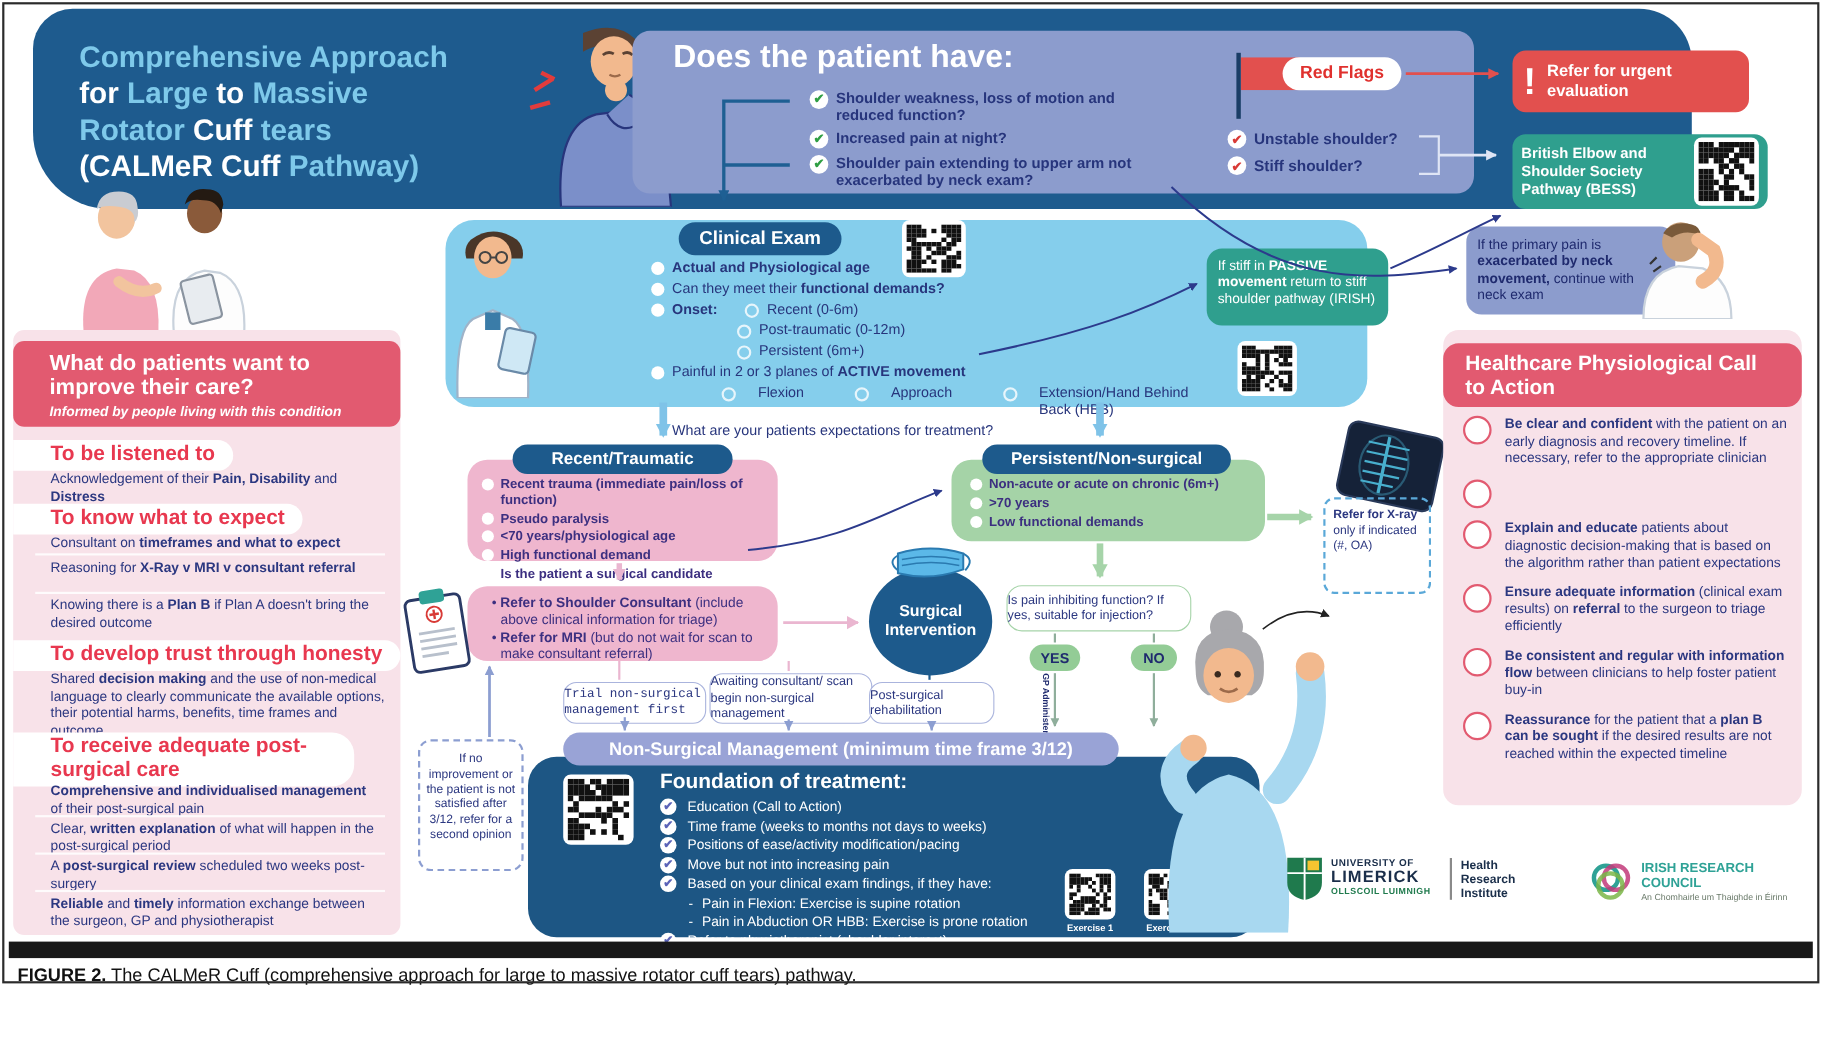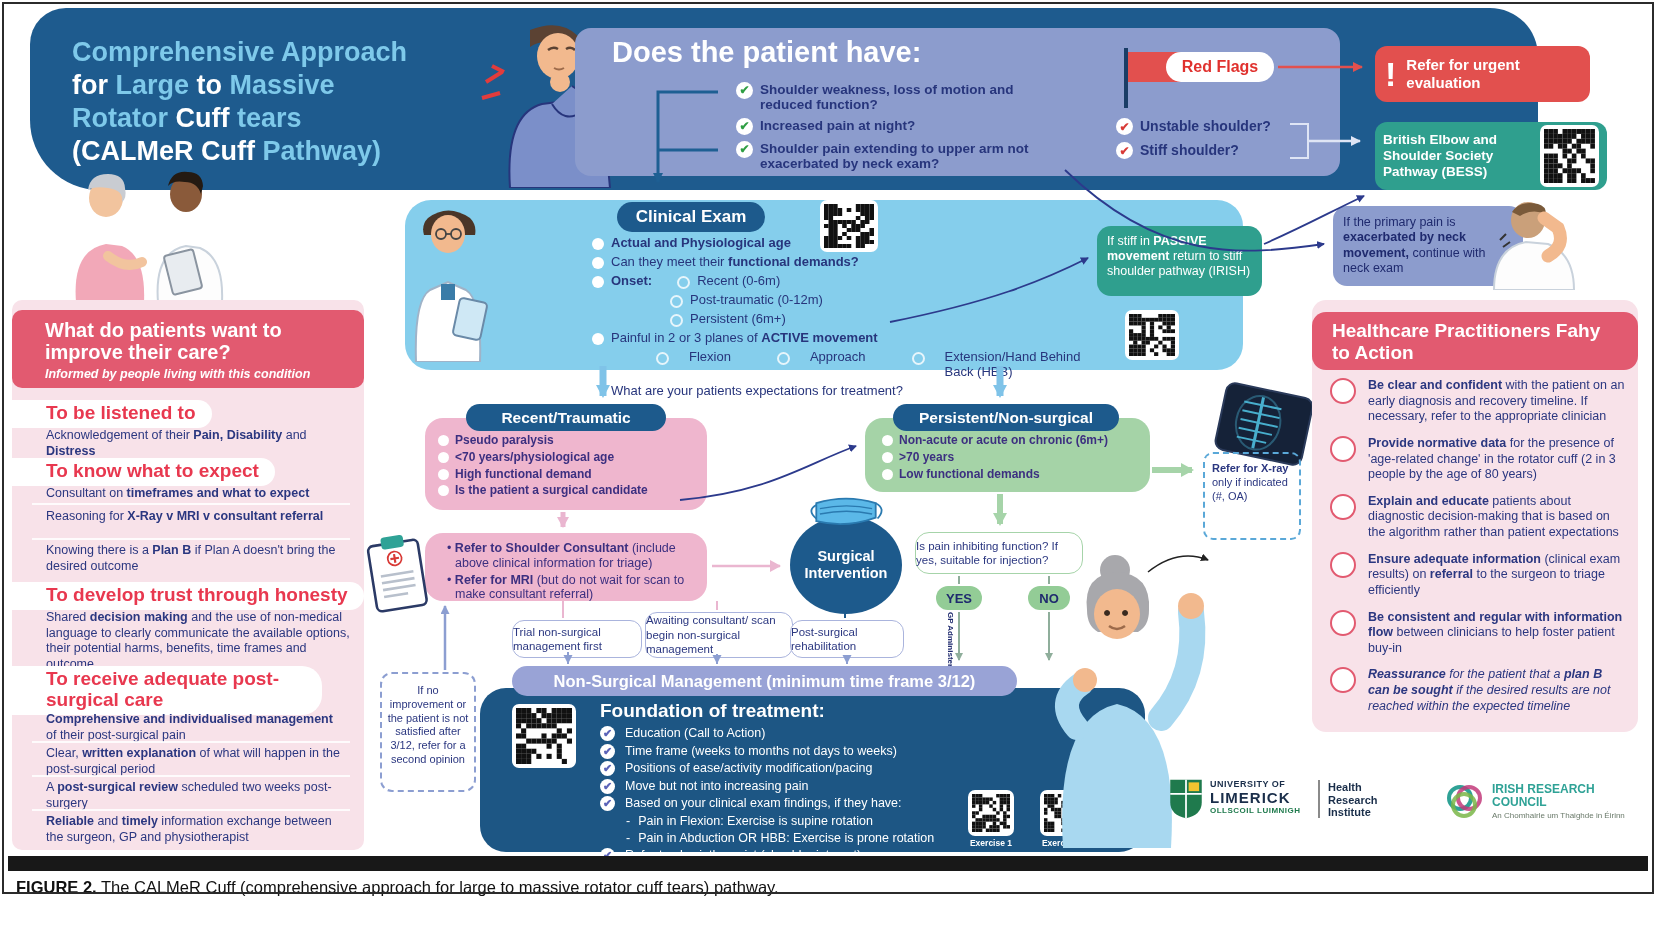--- a/index.html
+++ b/index.html
@@ -453,20 +453,24 @@
   <div class="abs psep" style="left:32px;top:775px;width:318px;"></div>
   <div class="abs pitem" style="left:46px;top:780px;width:300px;"><span>A </span><span class="b">post-surgical review</span><span> scheduled two weeks post-surgery</span></div>
   <div class="abs psep" style="left:32px;top:809px;width:318px;"></div>
   <div class="abs pitem" style="left:46px;top:814px;width:300px;"><span class="b">Reliable</span><span> and </span><span class="b">timely</span><span> information exchange between the surgeon, GP and physiotherapist</span></div>
 
   <div class="abs" style="left:425px;top:418px;width:282px;height:92px;background:#efb6ce;border-radius:18px;"></div>
   <div class="abs pill" style="left:466px;top:404px;width:200px;height:27px;font-size:15.5px;border-radius:14px;">Recent/Traumatic</div>
   <div class="abs boxitems" style="left:438px;top:434px;width:264px;">
     <div class="row" style="gap:6px;">
         <span class="dot" style="width:11px;height:11px;margin-top:1px;"></span>
+        <span>Recent trauma (immediate pain/loss of function)</span>
+      </div>
+    <div class="row" style="gap:6px;">
+        <span class="dot" style="width:11px;height:11px;margin-top:1px;"></span>
         <span>Pseudo paralysis</span>
       </div>
     <div class="row" style="gap:6px;">
         <span class="dot" style="width:11px;height:11px;margin-top:1px;"></span>
         <span>&lt;70 years/physiological age</span>
       </div>
     <div class="row" style="gap:6px;">
         <span class="dot" style="width:11px;height:11px;margin-top:1px;"></span>
         <span>High functional demand</span>
       </div>
@@ -526,21 +530,21 @@
     <path d="M12 8 q33-10 66 0 v16 q-33 12-66 4 z" fill="#5bb8e8" stroke="#2a7ab0" stroke-width="2"></path>
     <path d="M16 14 q30-6 58 0 M16 20 q30-6 58 0" stroke="#2a7ab0" fill="none" stroke-width="1.5"></path>
     <path d="M12 10 q-11 6 0 15 M78 8 q12 6 2 17" stroke="#2a7ab0" fill="none" stroke-width="2"></path>
   </svg>
 
   <div class="abs whitebox" style="left:915px;top:532px;width:168px;height:42px;border-color:#a6d4a9;border-radius:14px;">Is pain inhibiting function? If yes, suitable for injection?</div>
   <div class="abs" style="left:936px;top:586px;width:46px;height:24px;background:#93cc96;border-radius:12px;color:#1f2a6e;font-weight:800;font-size:13px;display:flex;align-items:center;justify-content:center;">YES</div>
   <div class="abs" style="left:1028px;top:586px;width:42px;height:24px;background:#93cc96;border-radius:12px;color:#1f2a6e;font-weight:800;font-size:13px;display:flex;align-items:center;justify-content:center;">NO</div>
   <div class="abs" style="left:946px;top:612px;writing-mode:vertical-rl;font-size:8px;font-weight:700;color:#1f2a6e;">GP Administered</div>
 
-  <div class="abs whitebox" style="left:512px;top:620px;width:130px;height:38px;">Trial non-surgical management first</div>
+  <div class="abs whitebox" style="left:512px;top:620px;width:130px;height:38px;font-family:Liberation Mono, monospace;">Trial non-surgical management first</div>
   <div class="abs whitebox" style="left:645px;top:612px;width:148px;height:46px;">Awaiting consultant/ scan begin non-surgical management</div>
   <div class="abs whitebox" style="left:790px;top:620px;width:114px;height:38px;">Post-surgical rehabilitation</div>
   <div class="abs" style="left:380px;top:672px;width:96px;height:120px;border:2px dashed #8c9ed1;border-radius:12px;color:#2b3780;font-size:11px;line-height:1.25;text-align:center;padding:10px 5px;">If no improvement or the patient is not satisfied after 3/12, refer for a second opinion</div>
 
   <div class="abs" style="left:480px;top:688px;width:665px;height:164px;background:#1d5684;border-radius:26px;"></div>
   <div class="abs" style="left:512px;top:666px;width:505px;height:30px;background:#99a3d6;border-radius:15px;color:#fff;font-weight:800;font-size:16.5px;display:flex;align-items:center;justify-content:center;">Non-Surgical Management (minimum time frame 3/12)</div>
   <div class="abs qr" style="left:512px;top:704px;width:64px;height:64px;">
       <svg viewBox="0 0 11 11" preserveAspectRatio="none">
         <rect x="0" y="0" width="1" height="1"></rect>
         <rect x="1" y="0" width="1" height="1"></rect>
@@ -815,43 +819,42 @@
     <path d="M92 62 a3 3 0 1 0 .1 0 M110 62 a3 3 0 1 0 .1 0" fill="#3a2a1f"></path>
     <path d="M94 78 q8 6 16 0" stroke="#9c6a4a" stroke-width="2.5" fill="none"></path>
     <path d="M48 300 q-8-130 54-144 q62 14 54 144 z" fill="#a8d8f0"></path>
     <path d="M146 170 q38-44 30-106" stroke="#a8d8f0" stroke-width="26" fill="none" stroke-linecap="round"></path>
     <circle cx="176" cy="58" r="13" fill="#f2b98e"></circle>
     <path d="M62 180 q-22-26 4-44" stroke="#a8d8f0" stroke-width="24" fill="none" stroke-linecap="round"></path>
     <circle cx="70" cy="132" r="12" fill="#f2b98e"></circle>
   </svg>
 
   <div class="abs" style="left:1312px;top:300px;width:326px;height:432px;background:#f8e2e9;border-radius:14px;"></div>
-  <div class="abs" style="left:1312px;top:312px;width:326px;height:58px;background:#e25a70;border-radius:14px;color:#fff;font-weight:800;font-size:19px;line-height:1.15;padding:8px 20px 0 20px;">Healthcare Practitioners Fahy to Action</div>
+  <div class="abs" style="left:1312px;top:312px;width:326px;height:58px;background:#e25a70;border-radius:14px;color:#fff;font-weight:800;font-size:19px;line-height:1.15;padding:8px 20px 0 20px;">Healthcare Physiological Call to Action</div>
   <div class="abs" style="left:1330px;top:378px;width:296px;display:flex;flex-direction:column;gap:11px;">
     <div class="row" style="gap:12px;">
         <span class="obullet"></span>
         <span class="pitem"><span class="b">Be clear and confident</span><span> with the patient on an early diagnosis and recovery timeline. If necessary, refer to the appropriate clinician</span></span>
       </div>
     <div class="row" style="gap:12px;">
         <span class="obullet"></span>
-        <span class="pitem"><span class="b">Provide normative data</span><span> for the presence of 'age-related change' in the rotator cuff (2 in 3 people by the age of 80 years)</span></span>
       </div>
     <div class="row" style="gap:12px;">
         <span class="obullet"></span>
         <span class="pitem"><span class="b">Explain and educate</span><span> patients about diagnostic decision-making that is based on the algorithm rather than patient expectations</span></span>
       </div>
     <div class="row" style="gap:12px;">
         <span class="obullet"></span>
         <span class="pitem"><span class="b">Ensure adequate information</span><span> (clinical exam results) on </span><span class="b">referral</span><span> to the surgeon to triage efficiently</span></span>
       </div>
     <div class="row" style="gap:12px;">
         <span class="obullet"></span>
         <span class="pitem"><span class="b">Be consistent and regular with information flow</span><span> between clinicians to help foster patient buy-in</span></span>
       </div>
-    <div class="row" style="gap:12px;font-style:italic;">
+    <div class="row" style="gap:12px;">
         <span class="obullet"></span>
         <span class="pitem"><span class="b">Reassurance</span><span> for the patient that a </span><span class="b">plan B can be sought</span><span> if the desired results are not reached within the expected timeline</span></span>
       </div>
   </div>
 
 
   <svg class="abs" style="left:1168px;top:778px;" width="36" height="42" viewBox="0 0 40 48">
     <path d="M2 2 h36 v26 q0 14-18 18 q-18-4-18-18 z" fill="#1f7a4d"></path>
     <path d="M20 2 v44 M2 18 h36" stroke="#fff" stroke-width="2"></path>
     <rect x="23" y="5" width="12" height="10" fill="#f4c430"></rect>

